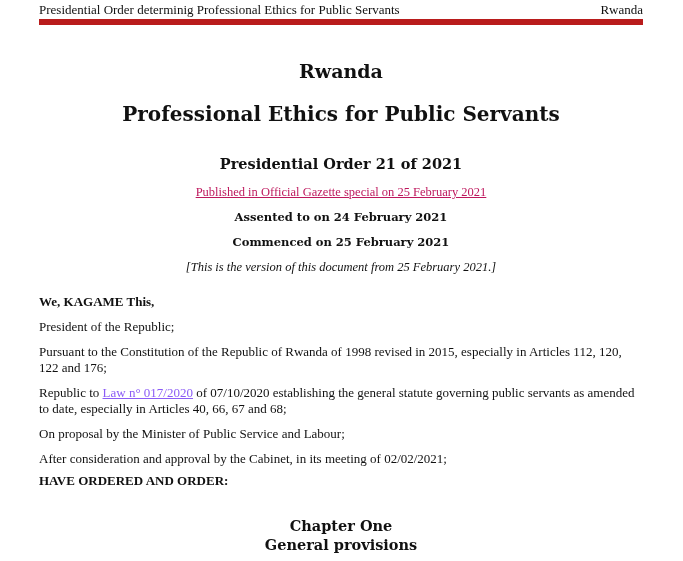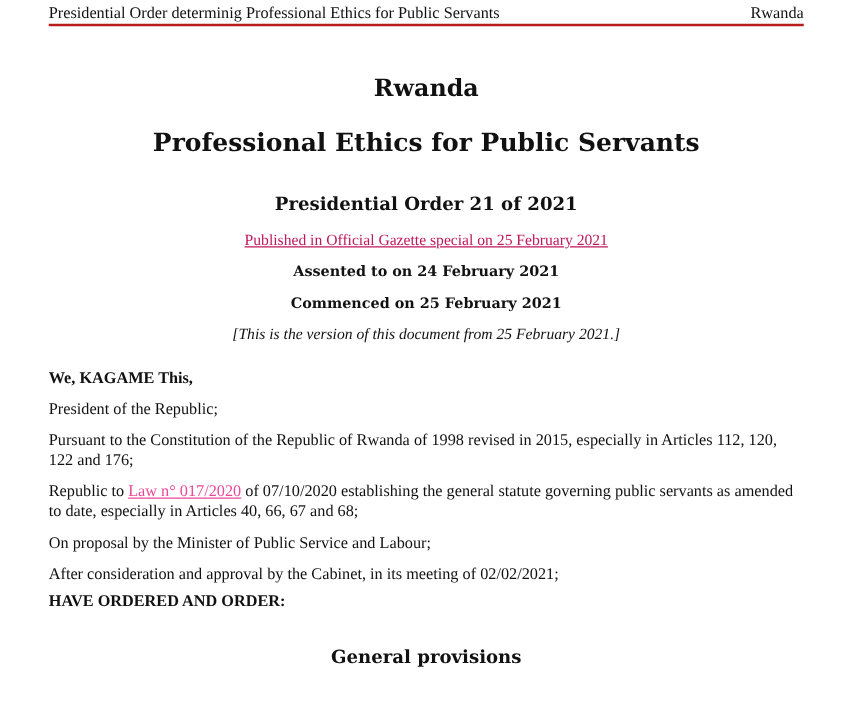--- a/index.html
+++ b/index.html
@@ -7,21 +7,21 @@
       width: 683px; height: 561px; overflow: hidden;
       font-family: "DejaVu Serif", "Liberation Serif", serif;
       color: #111;
       position: relative;
     }
     .running-header {
       position: absolute; left: 39px; top: 2px; width: 604px;
       display: flex; justify-content: space-between; align-items: flex-start;
       font-family: "Liberation Serif", serif;
       font-size: 13px; line-height: 16px;
-      border-bottom: 2px solid #b91c1c;
+      border-bottom: 6px solid #b91c1c;
       padding-bottom: 0px;
       height: 17px;
       text-align: center;
     }
     .content {
       position: absolute; left: 39px; top: 0; width: 604px;
     }
     .center { text-align: center; }
     .country {
       position: absolute; left: 0; width: 604px; top: 59px;
@@ -56,21 +56,21 @@
       font-family: "Liberation Serif", serif; font-style: italic;
       font-size: 12.5px; line-height: 16px;
     }
     .para {
       position: absolute; left: 0; width: 604px;
       font-family: "Liberation Serif", serif;
       font-size: 13px; line-height: 16px;
       margin: 0;
     }
     .para.bold { font-weight: bold; }
-    .para a { color: #ec4899; }
+    .para a { color: #8b5cf6; }
     .p1 { top: 294px; }
     .p2 { top: 319px; }
     .p3 { top: 344px; }
     .p4 { top: 385px; }
     .p5 { top: 426px; }
     .p6 { top: 451px; }
     .p7 { top: 473px; }
     .chapter {
       position: absolute; left: 0; width: 604px; top: 516px;
       font-family: "DejaVu Serif", serif; font-weight: bold;
@@ -104,15 +104,16 @@
 
   <p class="para bold p1">We, KAGAME This,</p>
   <p class="para p2">President of the Republic;</p>
   <p class="para p3">Pursuant to the Constitution of the Republic of Rwanda of 1998 revised in 2015, especially in Articles 112, 120, 122 and 176;</p>
   <p class="para p4"><span>Republic to </span><a href="#">Law n° 017/2020</a><span> of 07/10/2020 establishing the general statute governing public servants as amended to date, especially in Articles 40, 66, 67 and 68;</span></p>
   <p class="para p5">On proposal by the Minister of Public Service and Labour;</p>
   <p class="para p6">After consideration and approval by the Cabinet, in its meeting of 02/02/2021;</p>
   <p class="para bold p7">HAVE ORDERED AND ORDER:</p>
 
   <div class="chapter center">
+    <div>Chapter One</div>
     <div>General provisions</div>
   </div>
 </div>
 
 </body></html>

